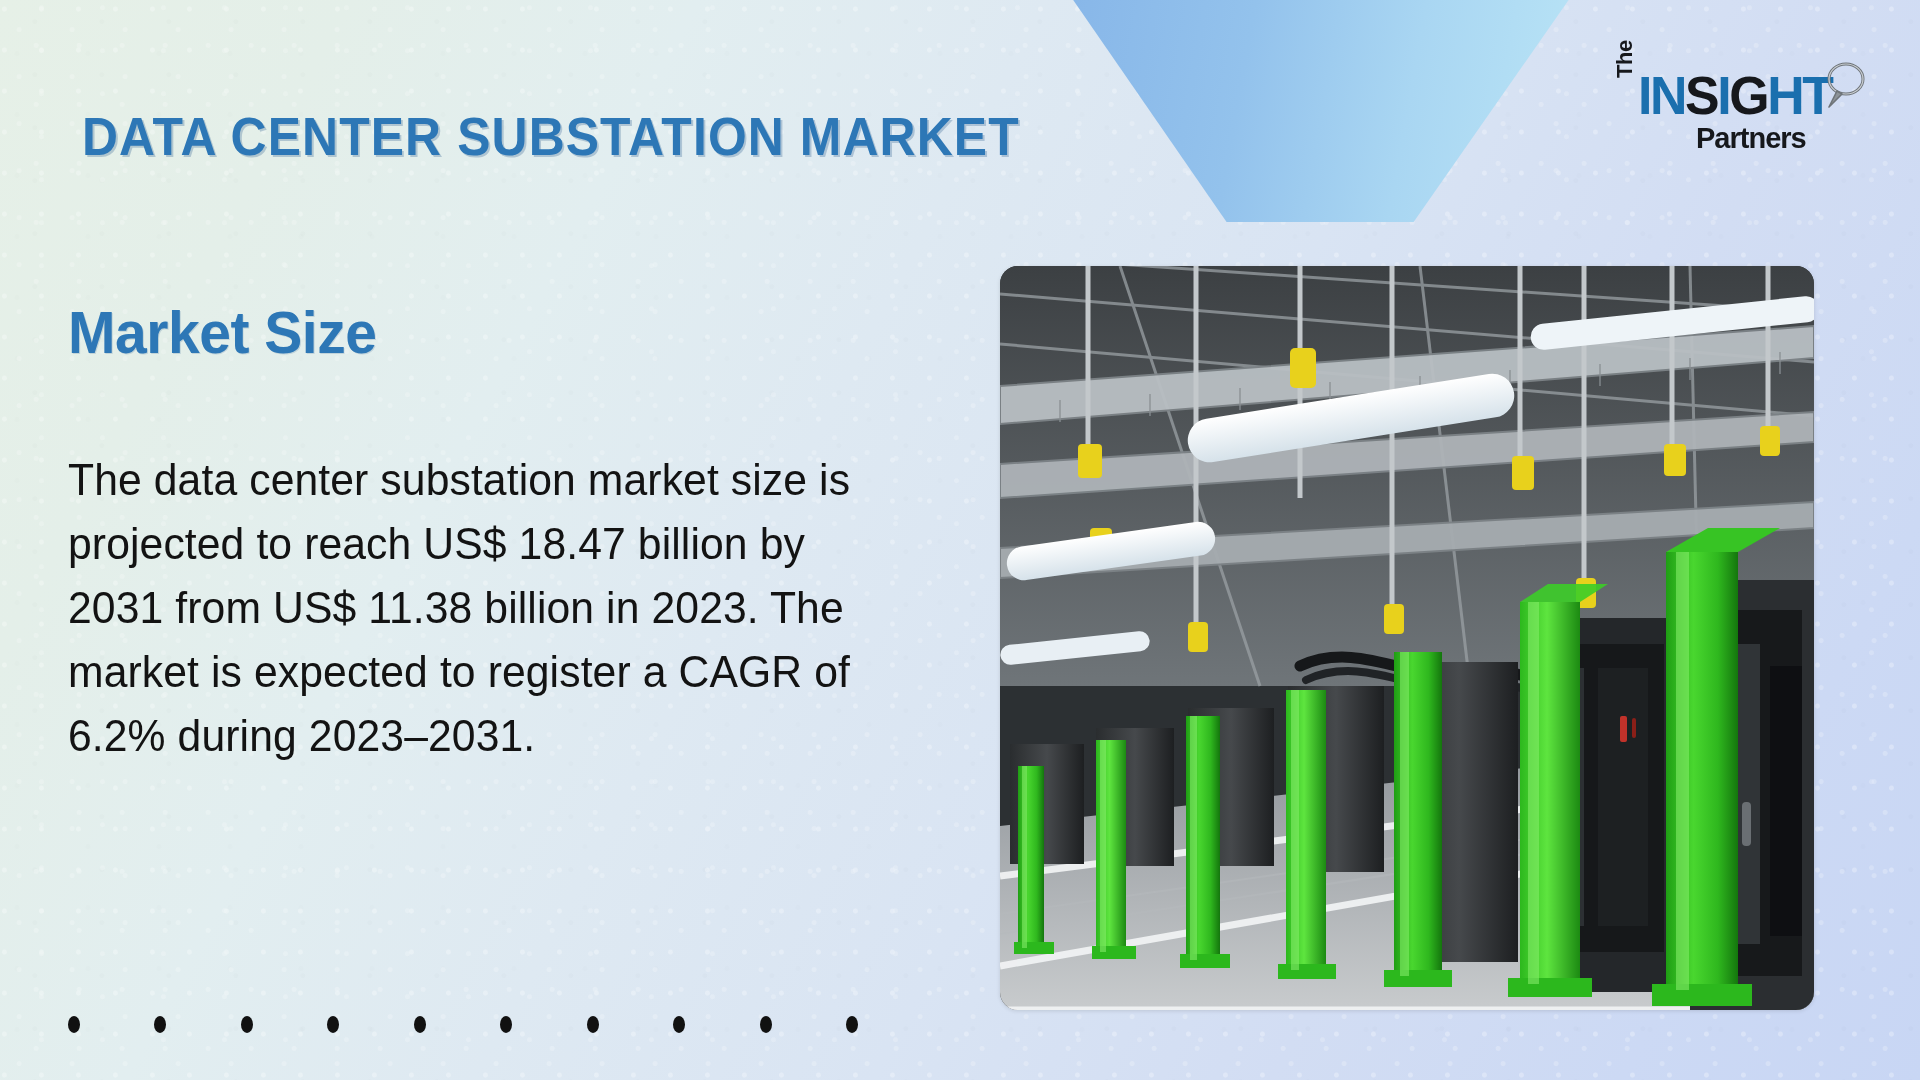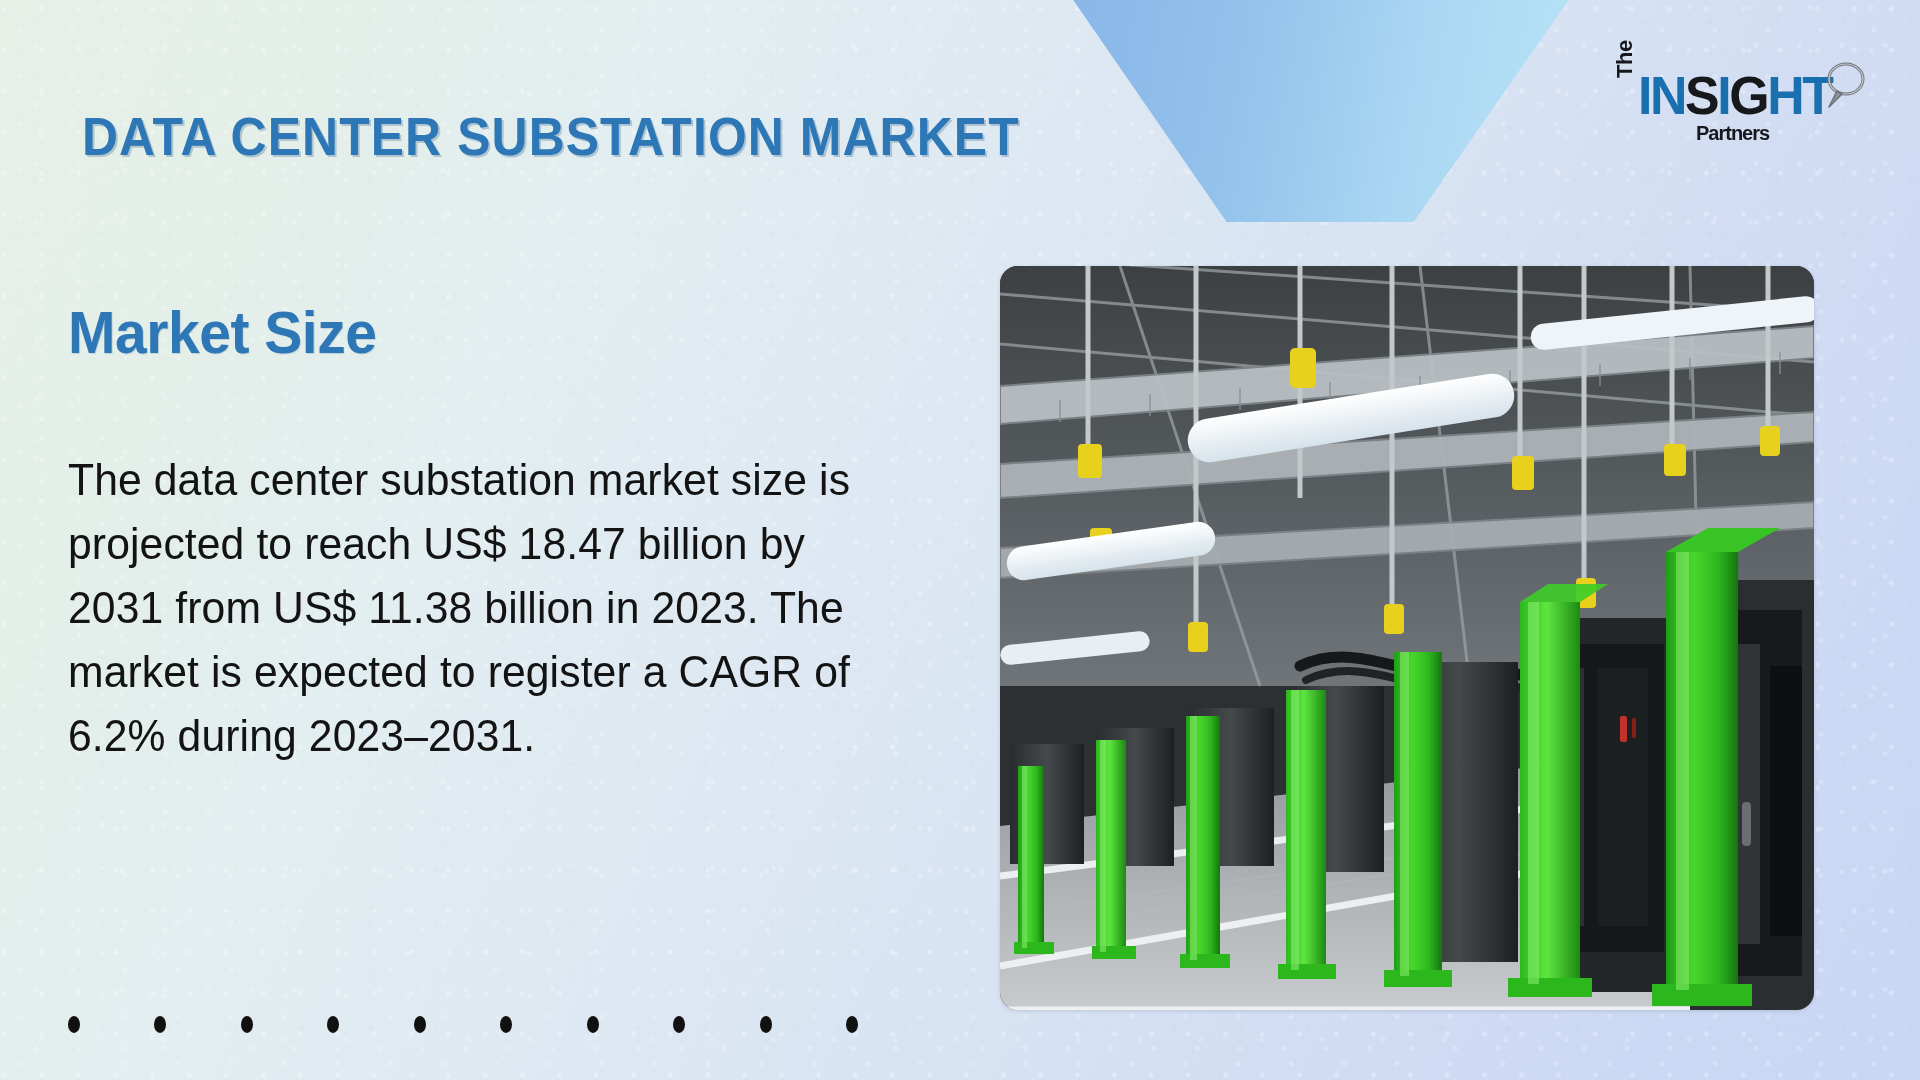--- a/index.html
+++ b/index.html
@@ -94,21 +94,21 @@
     letter-spacing: -2.5px;
     color: #1a6fae;
     transform: scaleX(.96);
     transform-origin: left top;
   }
   .logo-insight .dark { color: #16181c; }
   .logo-partners {
     position: absolute;
     left: 86px;
     top: 64px;
-    font-size: 20px;
+    font-size: 29px;
     font-weight: 700;
     letter-spacing: -1px;
     color: #16181c;
   }
   .logo-bubble {
     position: absolute;
     right: 4px;
     top: 2px;
     width: 50px;
     height: 52px;

